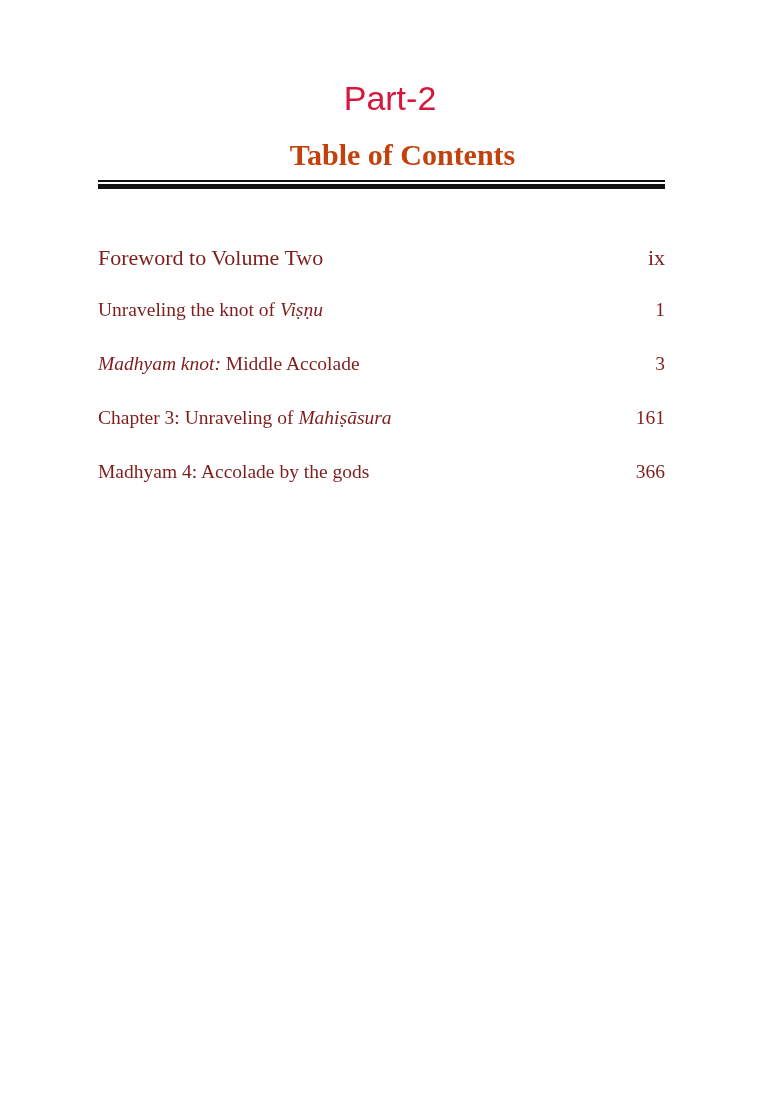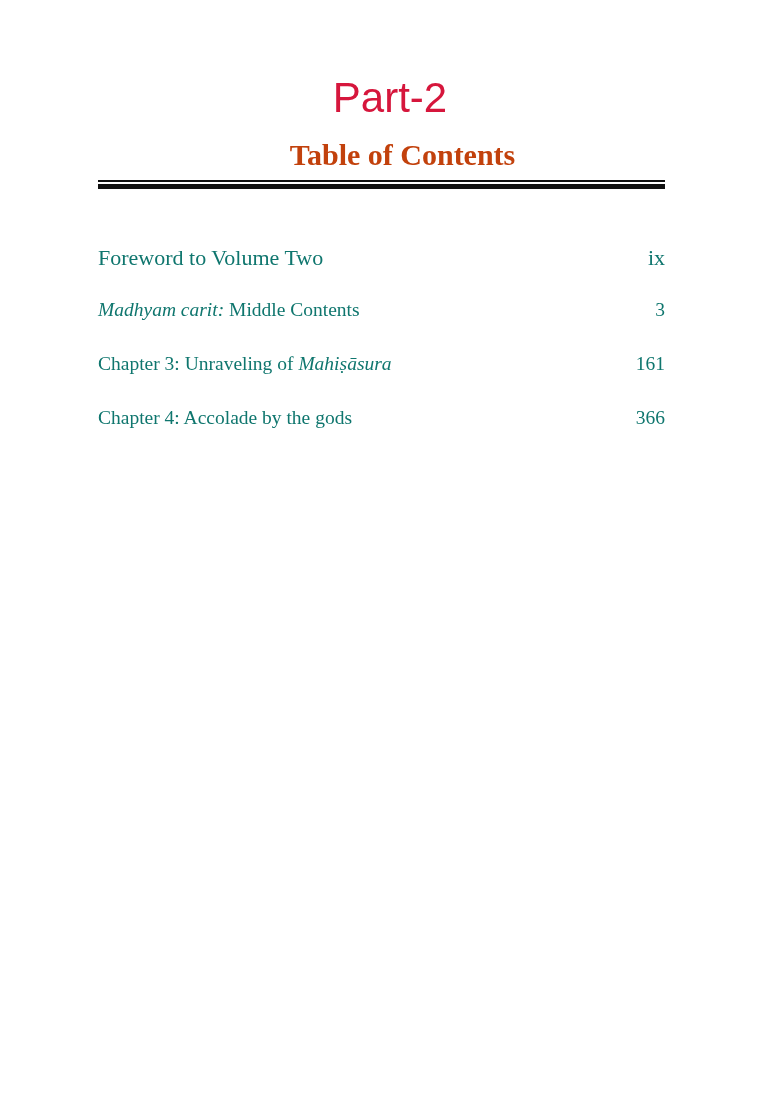--- a/index.html
+++ b/index.html
@@ -1,57 +1,61 @@
 <!DOCTYPE html>
 <html><head>
 <meta charset="utf-8">
 <style>
   html, body { margin: 0; padding: 0; background: #ffffff; }
   body { width: 780px; height: 1108px; position: relative; overflow: hidden; }
   .part {
     position: absolute; left: 0; width: 780px; top: 78px; text-align: center;
-    font-family: "Liberation Sans", sans-serif; font-size: 42px; color: #d6163c;
+    font-family: "Liberation Sans", sans-serif; font-size: 34px; color: #d6163c;
     line-height: 40px;
   }
   .title {
     position: absolute; left: 0; width: 765px; top: 137px; text-align: center;
     font-family: "Liberation Serif", serif; font-weight: bold; font-size: 30px; color: #c2410c;
     line-height: 36px;
     margin-left: 20px;
   }
   .rule-thin { position: absolute; left: 98px; width: 567px; top: 180px; height: 2px; background: #111; }
   .rule-thick { position: absolute; left: 98px; width: 567px; top: 184px; height: 5px; background: #111; }
   .toc { position: absolute; left: 98px; width: 567px; top: 245px; }
   .entry {
     display: flex; justify-content: space-between; align-items: baseline;
-    font-family: "Liberation Serif", serif; color: #0f766e;
+    font-family: "Liberation Serif", serif; color: #7f1d1d;
     height: 54px; font-size: 19.5px;
   }
   .entry.first { font-size: 22px; }
   .entry i { font-style: italic; }
   .page { text-align: center; }
 </style>
 </head>
 <body>
 
 <div class="part">Part-2</div>
 <div class="title">Table of Contents</div>
 <div class="rule-thin"></div>
 <div class="rule-thick"></div>
 
 <div class="toc">
   <div class="entry first">
     <span><span>Foreword to Volume Two</span><i></i><span></span></span>
     <span class="page">ix</span>
   </div>
   <div class="entry">
-    <span><span></span><i>Madhyam carit:</i><span> Middle Contents</span></span>
+    <span><span>Unraveling the knot of </span><i>Viṣṇu</i><span></span></span>
+    <span class="page">1</span>
+  </div>
+  <div class="entry">
+    <span><span></span><i>Madhyam knot:</i><span> Middle Accolade</span></span>
     <span class="page">3</span>
   </div>
   <div class="entry">
     <span><span>Chapter 3: Unraveling of </span><i>Mahiṣāsura</i><span></span></span>
     <span class="page">161</span>
   </div>
   <div class="entry">
-    <span><span>Chapter 4: Accolade by the gods</span><i></i><span></span></span>
+    <span><span>Madhyam 4: Accolade by the gods</span><i></i><span></span></span>
     <span class="page">366</span>
   </div>
 </div>
 
 </body></html>

